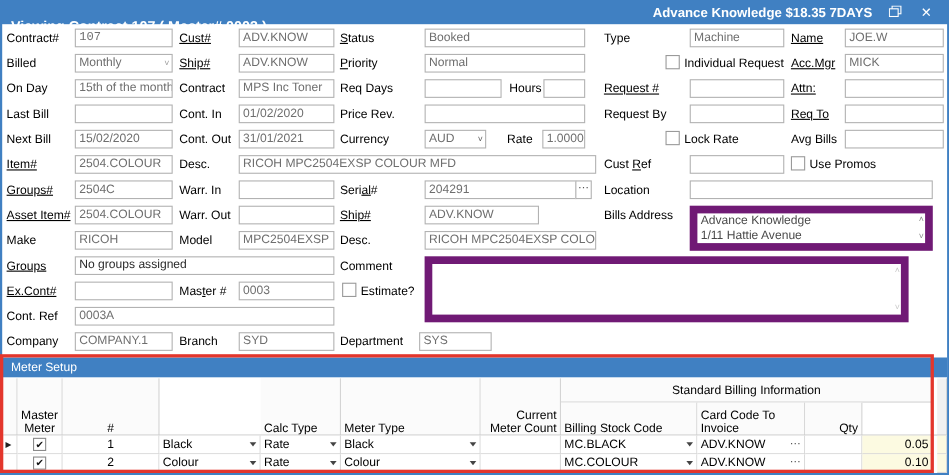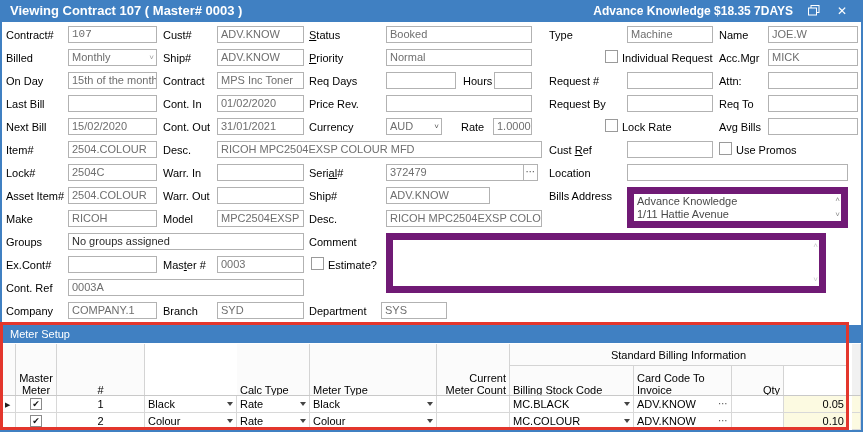--- a/index.html
+++ b/index.html
@@ -1,25 +1,25 @@
 <!DOCTYPE html>
 <html><head>
 <meta charset="utf-8">
 <style>
   html,body{margin:0;padding:0;background:#d8d8d8;font-family:"Liberation Sans","DejaVu Sans",sans-serif;}
   #window{position:relative;width:863px;height:432px;background:#fff;overflow:hidden;}
   .abs{position:absolute;}
   
   #titlebar{position:absolute;left:0;top:0;width:863px;height:22px;background:#4080c2;color:#fff;}
-  #title{position:absolute;left:10px;top:3px;font-size:13px;font-weight:bold;}
+  #title{position:absolute;left:10px;top:16px;font-size:13px;font-weight:bold;}
   #banner{position:absolute;right:70px;top:4px;font-size:12px;font-weight:bold;}
   .titlebtn{position:absolute;top:3px;width:22px;height:16px;text-align:center;color:#fff;font-size:12px;line-height:16px;cursor:default;}
   
   .lbl{position:absolute;font-size:11px;color:#000;white-space:nowrap;line-height:13px;}
-  .link{}
+  .link{text-decoration:underline;}
   .u{text-decoration:underline;}
   .fld{position:absolute;height:17px;border:1px solid #b2b2b2;background:#fff;font-size:11px;color:#6e6e6e;line-height:15px;padding:0 3px;overflow:hidden;white-space:nowrap;box-sizing:border-box;}
   .fld.black{color:#2b2b2b;}
   .chev{position:absolute;right:2px;top:3px;font-size:8px;color:#9a9a9a;line-height:10px;}
   .chev.dark{color:#555;}
   .cb{position:absolute;width:13px;height:13px;border:1px solid #9a9a9a;background:#fff;box-sizing:border-box;}
   .dots{position:absolute;width:15px;height:17px;border:1px solid #b2b2b2;background:#fff;box-sizing:border-box;font-size:10px;color:#555;text-align:center;line-height:14px;}
   .multi{position:absolute;border:7px solid #701a75;background:#fff;font-size:11px;color:#4a4a4a;line-height:13px;padding:1px 14px 1px 3px;box-sizing:border-box;overflow:hidden;}
   .sarr{position:absolute;right:1px;font-size:8px;color:#8a8a8a;line-height:8px;}
   .sarr.light{color:#c8c8c8;}
@@ -117,26 +117,26 @@
 
   <div class="lbl link" style="left:6px;top:144px;">Item#</div>
   <div class="fld" style="left:68px;top:141px;width:89px;"><span>2504.COLOUR</span></div>
   <div class="lbl" style="left:163px;top:144px;">Desc.</div>
   <div class="fld" style="left:217px;top:141px;width:325px;"><span>RICOH MPC2504EXSP COLOUR MFD</span></div>
   <div class="lbl" style="left:549px;top:144px;"><span>Cust </span><span class="u">R</span><span>ef</span></div>
   <div class="fld" style="left:627px;top:141px;width:86px;"><span></span></div>
   <div class="cb" style="left:719px;top:142px;"></div>
   <div class="lbl" style="left:736px;top:144px;">Use Promos</div>
 
-  <div class="lbl link" style="left:6px;top:167px;">Lock#</div>
+  <div class="lbl link" style="left:6px;top:167px;">Groups#</div>
   <div class="fld" style="left:68px;top:164px;width:89px;"><span>2504C</span></div>
   <div class="lbl" style="left:163px;top:167px;">Warr. In</div>
   <div class="fld" style="left:217px;top:164px;width:87px;"><span></span></div>
   <div class="lbl" style="left:309px;top:167px;"><span>Seri</span><span class="u">al</span><span>#</span></div>
-  <div class="fld" style="left:386px;top:164px;width:138px;"><span>372479</span></div>
+  <div class="fld" style="left:386px;top:164px;width:138px;"><span>204291</span></div>
   <div class="dots" style="left:523px;top:164px;">⋯</div>
   <div class="lbl" style="left:549px;top:167px;">Location</div>
   <div class="fld" style="left:627px;top:164px;width:221px;"><span></span></div>
 
   <div class="lbl link" style="left:6px;top:190px;">Asset Item#</div>
   <div class="fld" style="left:68px;top:187px;width:89px;"><span>2504.COLOUR</span></div>
   <div class="lbl" style="left:163px;top:190px;">Warr. Out</div>
   <div class="fld" style="left:217px;top:187px;width:87px;"><span></span></div>
   <div class="lbl link" style="left:309px;top:190px;">Ship#</div>
   <div class="fld" style="left:386px;top:187px;width:104px;"><span>ADV.KNOW</span></div>

